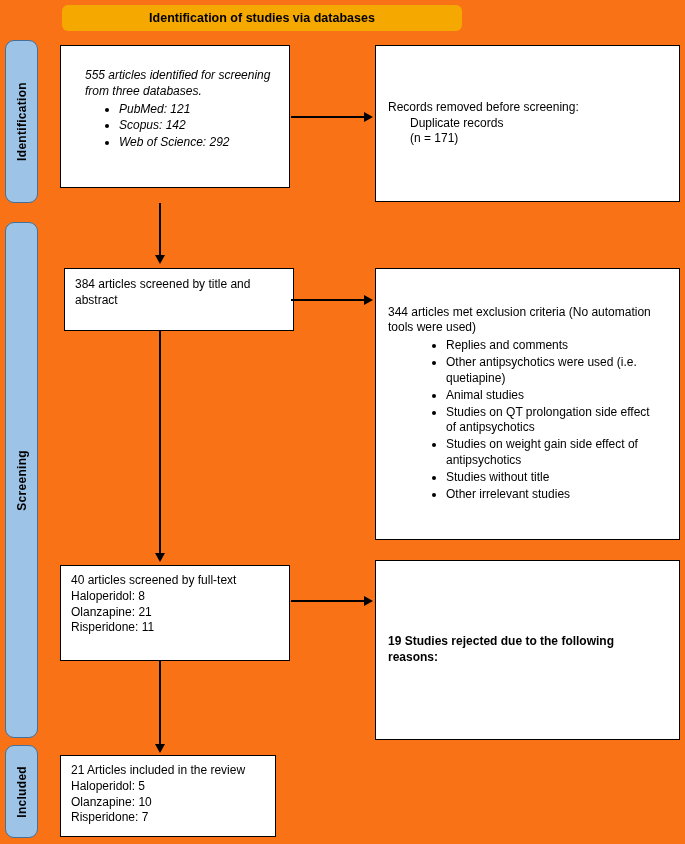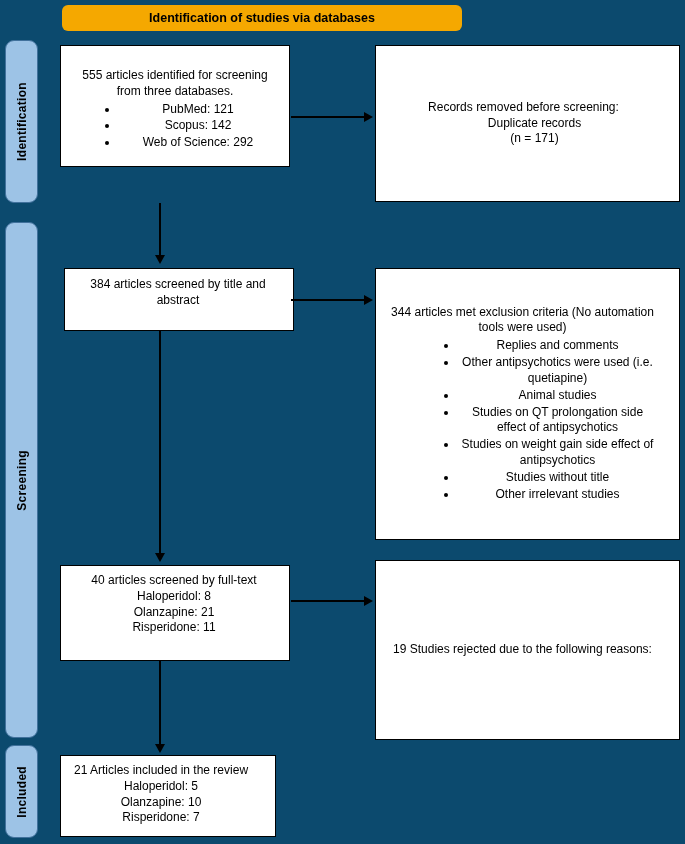--- a/index.html
+++ b/index.html
@@ -4,23 +4,22 @@
 <title>PRISMA Flow Diagram</title>
 <style>
   * { box-sizing: border-box; margin: 0; padding: 0; }
   html, body { background: #fff; }
   body { font-family: "Liberation Sans", "DejaVu Sans", sans-serif; color: #000; }
 
   .canvas {
     position: relative;
     width: 685px;
     height: 844px;
-    background: #0c4a6e;
+    background: #f97316;
     overflow: hidden;
-    text-align: center;
   }
 
   .banner {
     position: absolute;
     left: 62px; top: 5px;
     width: 400px; height: 26px;
     background: var(--banner-bg, #F5A800);
     border-radius: 6px;
     display: flex; align-items: center; justify-content: center;
     font-size: 12.5px; font-weight: bold;
@@ -45,33 +44,33 @@
   .stage-screening      { top: 222px; height: 516px; }
   .stage-included       { top: 745px; height: 93px;  }
 
   .flowbox {
     position: absolute;
     background: #fff;
     border: 1.5px solid var(--box-border, #000);
     font-size: 12px;
     line-height: 1.32;
   }
-  .box-identified { left: 60px;  top: 45px;  width: 230px; height: 122px; padding: 22px 12px 6px 12px; }
+  .box-identified { left: 60px;  top: 45px;  width: 230px; height: 143px; padding: 22px 12px 6px 24px; font-style: italic; }
   .box-removed    { left: 375px; top: 45px;  width: 305px; height: 157px; padding: 8px 20px 8px 12px;
                     display: flex; flex-direction: column; justify-content: center; }
   .box-screened   { left: 64px;  top: 268px; width: 230px; height: 63px;  padding: 8px 12px 6px 10px; }
   .box-excluded   { left: 375px; top: 268px; width: 305px; height: 272px; padding: 8px 22px 8px 12px;
                     display: flex; flex-direction: column; justify-content: center; }
   .box-fulltext   { left: 60px;  top: 565px; width: 230px; height: 96px;  padding: 7px 12px 6px 10px; }
   .box-rejected   { left: 375px; top: 560px; width: 305px; height: 180px; padding: 8px 22px 8px 12px;
-                    display: flex; flex-direction: column; justify-content: center; }
+                    display: flex; flex-direction: column; justify-content: center; font-weight: bold; }
   .box-included   { left: 60px;  top: 755px; width: 216px; height: 82px;  padding: 7px 24px 6px 10px; }
 
   .bullets { list-style: disc; margin: 2px 0 0 0; }
-  .bullets li { margin-bottom: 1px; margin-left: 12px; }
+  .bullets li { margin-bottom: 1px; }
   .bullets-identified { padding-left: 34px; }
   .bullets-excluded   { padding-left: 58px; }
   .bullets-rejected   { padding-left: 52px; }
   .indent1 { padding-left: 22px; }
 
   .arrow-shaft-v { position: absolute; width: 2px;  background: var(--arrow, #000); }
   .arrow-shaft-h { position: absolute; height: 2px; background: var(--arrow, #000); }
   .arrow-head-down {
     position: absolute; width: 0; height: 0;
     border-left: 5px solid transparent; border-right: 5px solid transparent;

